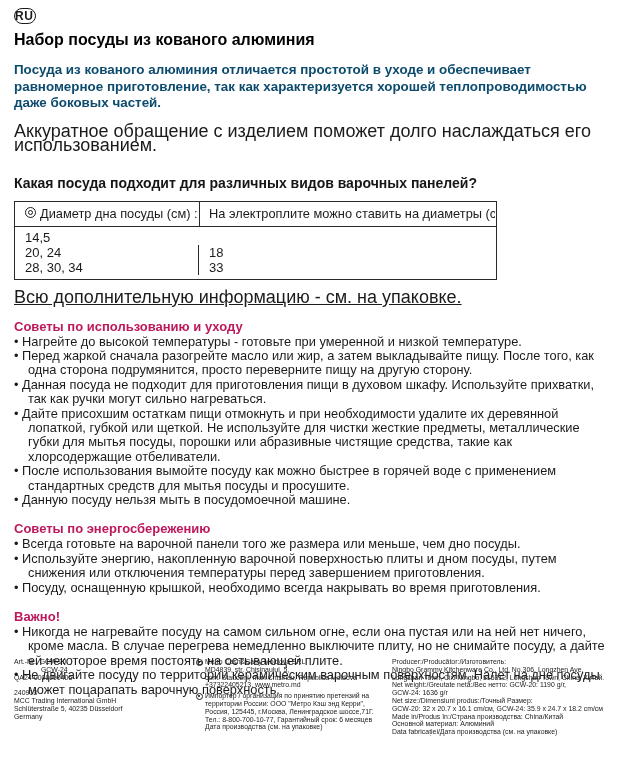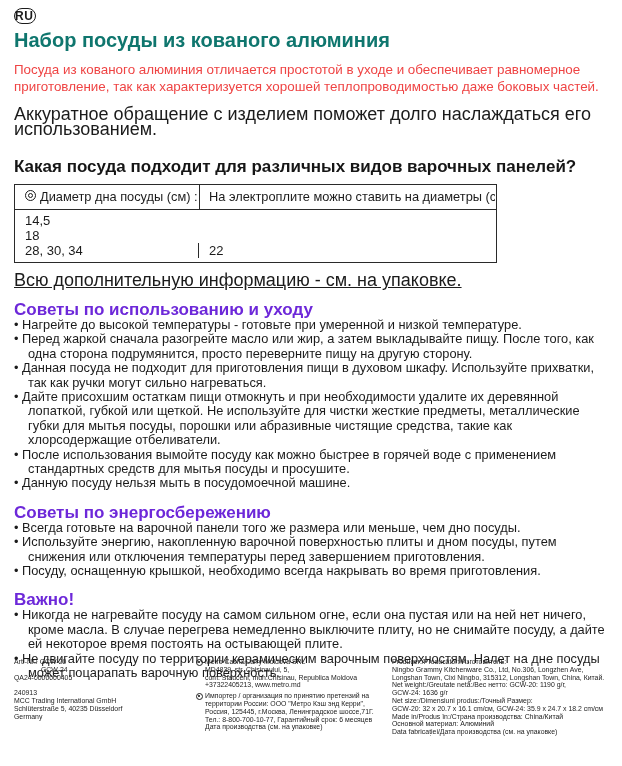--- a/index.html
+++ b/index.html
@@ -14,34 +14,34 @@
     padding:8px 14px 0 14px;
   }
   .ru-badge{
     width:20px;height:14px;
     border:1.6px solid #1b1b1b;border-radius:10px;
     display:flex;align-items:center;
     font-size:12px;font-weight:bold;letter-spacing:.5px;
   }
   h1{
     margin:3px 0 0 0;
-    font-size:20px;line-height:26px;font-weight:bold;color:#0f766e;
+    font-size:16px;line-height:26px;font-weight:bold;color:#000000;
   }
   .lead{
     margin:9px 0 0 0;
-    font-size:13.4px;line-height:16.6px;font-weight:normal;color:#ef4444;
+    font-size:13.4px;line-height:16.6px;font-weight:bold;color:#0c4a6e;
     width:596px;
   }
   .body{
     margin:12px 0 0 0;
     font-size:18px;line-height:14.6px;
   }
   h2{
     margin:21px 0 8px 0;
-    font-size:17px;line-height:19px;font-weight:bold;color:#161616;
+    font-size:14px;line-height:19px;font-weight:bold;color:#161616;
   }
   
   .tbl{
     margin-top:7px;
     width:481px;
     border:1.6px solid #2a2a2a;
   }
   .tr{display:flex;}
   .td{box-sizing:border-box;}
   .c1{width:184px;border-right:1.6px solid #2a2a2a;}
@@ -61,21 +61,21 @@
     border:1px solid #1b1b1b;border-radius:50%;
     margin-right:4px;position:relative;top:0px;
   }
   .diam-icon::after{
     content:"";position:absolute;left:2px;top:2px;width:3px;height:3px;
     border:0.5px solid #1b1b1b;border-radius:50%;
   }
   .note{margin-top:10px;text-decoration:underline;}
   h3{
     margin:14px 0 0 0;
-    font-size:17px;line-height:15px;font-weight:bold;color:#6d28d9;
+    font-size:13px;line-height:15px;font-weight:bold;color:#be185d;
   }
   .bullets{margin-top:1px;width:596px;}
   .bullets .li{
     font-size:12.8px;line-height:14.4px;
     padding-left:14px;text-indent:-14px;
   }
   .bullets .li::before{content:"•\00a0 ";}
   
   .footer{
     position:absolute;left:14px;top:658px;
@@ -120,25 +120,26 @@
       <div class="td c1 th">
         <span class="diam-icon"></span><span>Диаметр дна посуды (см) :</span>
       </div>
       <div class="td c2 th">На электроплите можно ставить на диаметры (см) :</div>
     </div>
     <div class="tbody">
       <div class="tr">
         <div class="td c2">14,5</div>
       </div>
       <div class="tr">
+        <div class="td c1">20, 24</div>
         <div class="td c2">18</div>
       </div>
       <div class="tr">
         <div class="td c1">28, 30, 34</div>
-        <div class="td c2">22</div>
+        <div class="td c2">33</div>
       </div>
     </div>
   </div>
 
   <p class="body note">Всю дополнительную информацию - см. на упаковке.</p>
 
   <h3>Советы по использованию и уходу</h3>
   <div class="bullets">
       <div class="li">Нагрейте до высокой температуры - готовьте при умеренной и низкой температуре.</div>
       <div class="li">Перед жаркой сначала разогрейте масло или жир, а затем выкладывайте пищу. После того, как одна сторона подрумянится, просто переверните пищу на другую сторону.</div>

